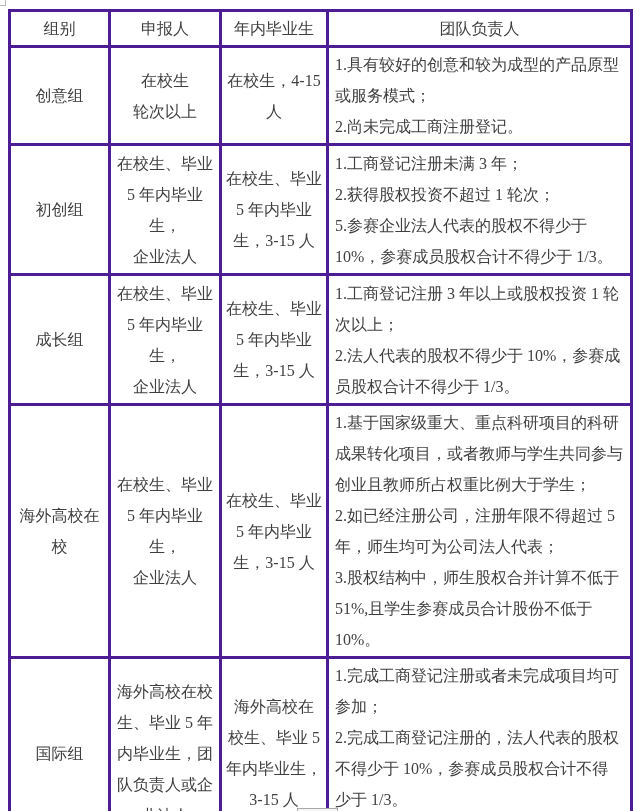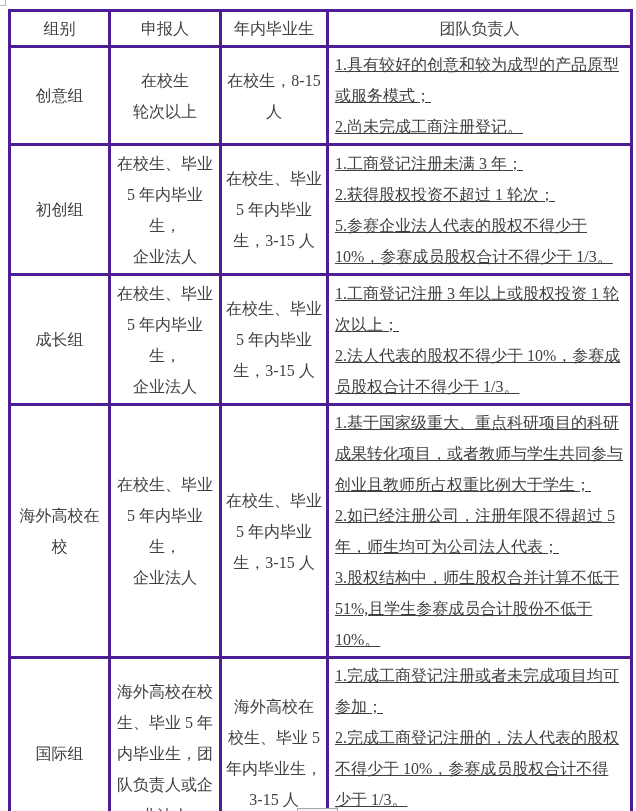--- a/index.html
+++ b/index.html
@@ -46,21 +46,20 @@
 
   td.center, th.center {
     text-align: center;
     white-space: pre-line;
     padding: 1px 2px;
   }
   td.conds {
     text-align: left;
     white-space: pre-line;
     padding: 1px 6px;
-    text-decoration: underline;
   }
 
   
   .artifact-corner {
     position: absolute;
     left: 0;
     top: 0;
     width: 5px;
     height: 5px;
     border-right: 1px solid #b8b8b8;
@@ -96,21 +95,21 @@
         <th class="center">组别</th>
         <th class="center">申报人</th>
         <th class="center">年内毕业生</th>
         <th class="center">团队负责人</th>
       </tr>
 
       <tr class="r0">
         <td class="center">创意组</td>
         <td class="center">在校生
 轮次以上</td>
-        <td class="center">在校生，8-15
+        <td class="center">在校生，4-15
 人</td>
         <td class="conds">1.具有较好的创意和较为成型的产品原型或服务模式；
 2.尚未完成工商注册登记。</td>
       </tr>
 
       <tr class="r1">
         <td class="center">初创组</td>
         <td class="center">在校生、毕业
 5 年内毕业生，
 企业法人</td>

